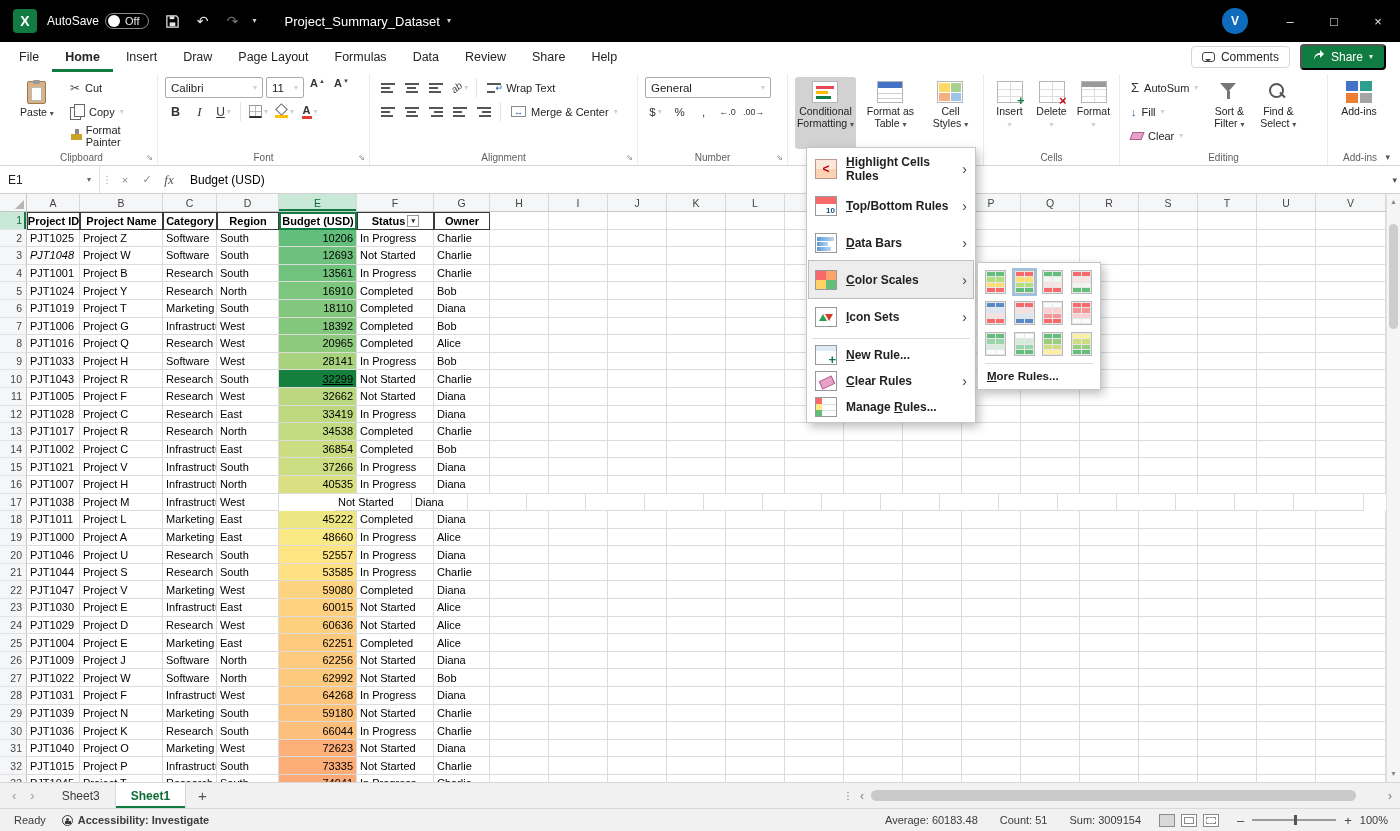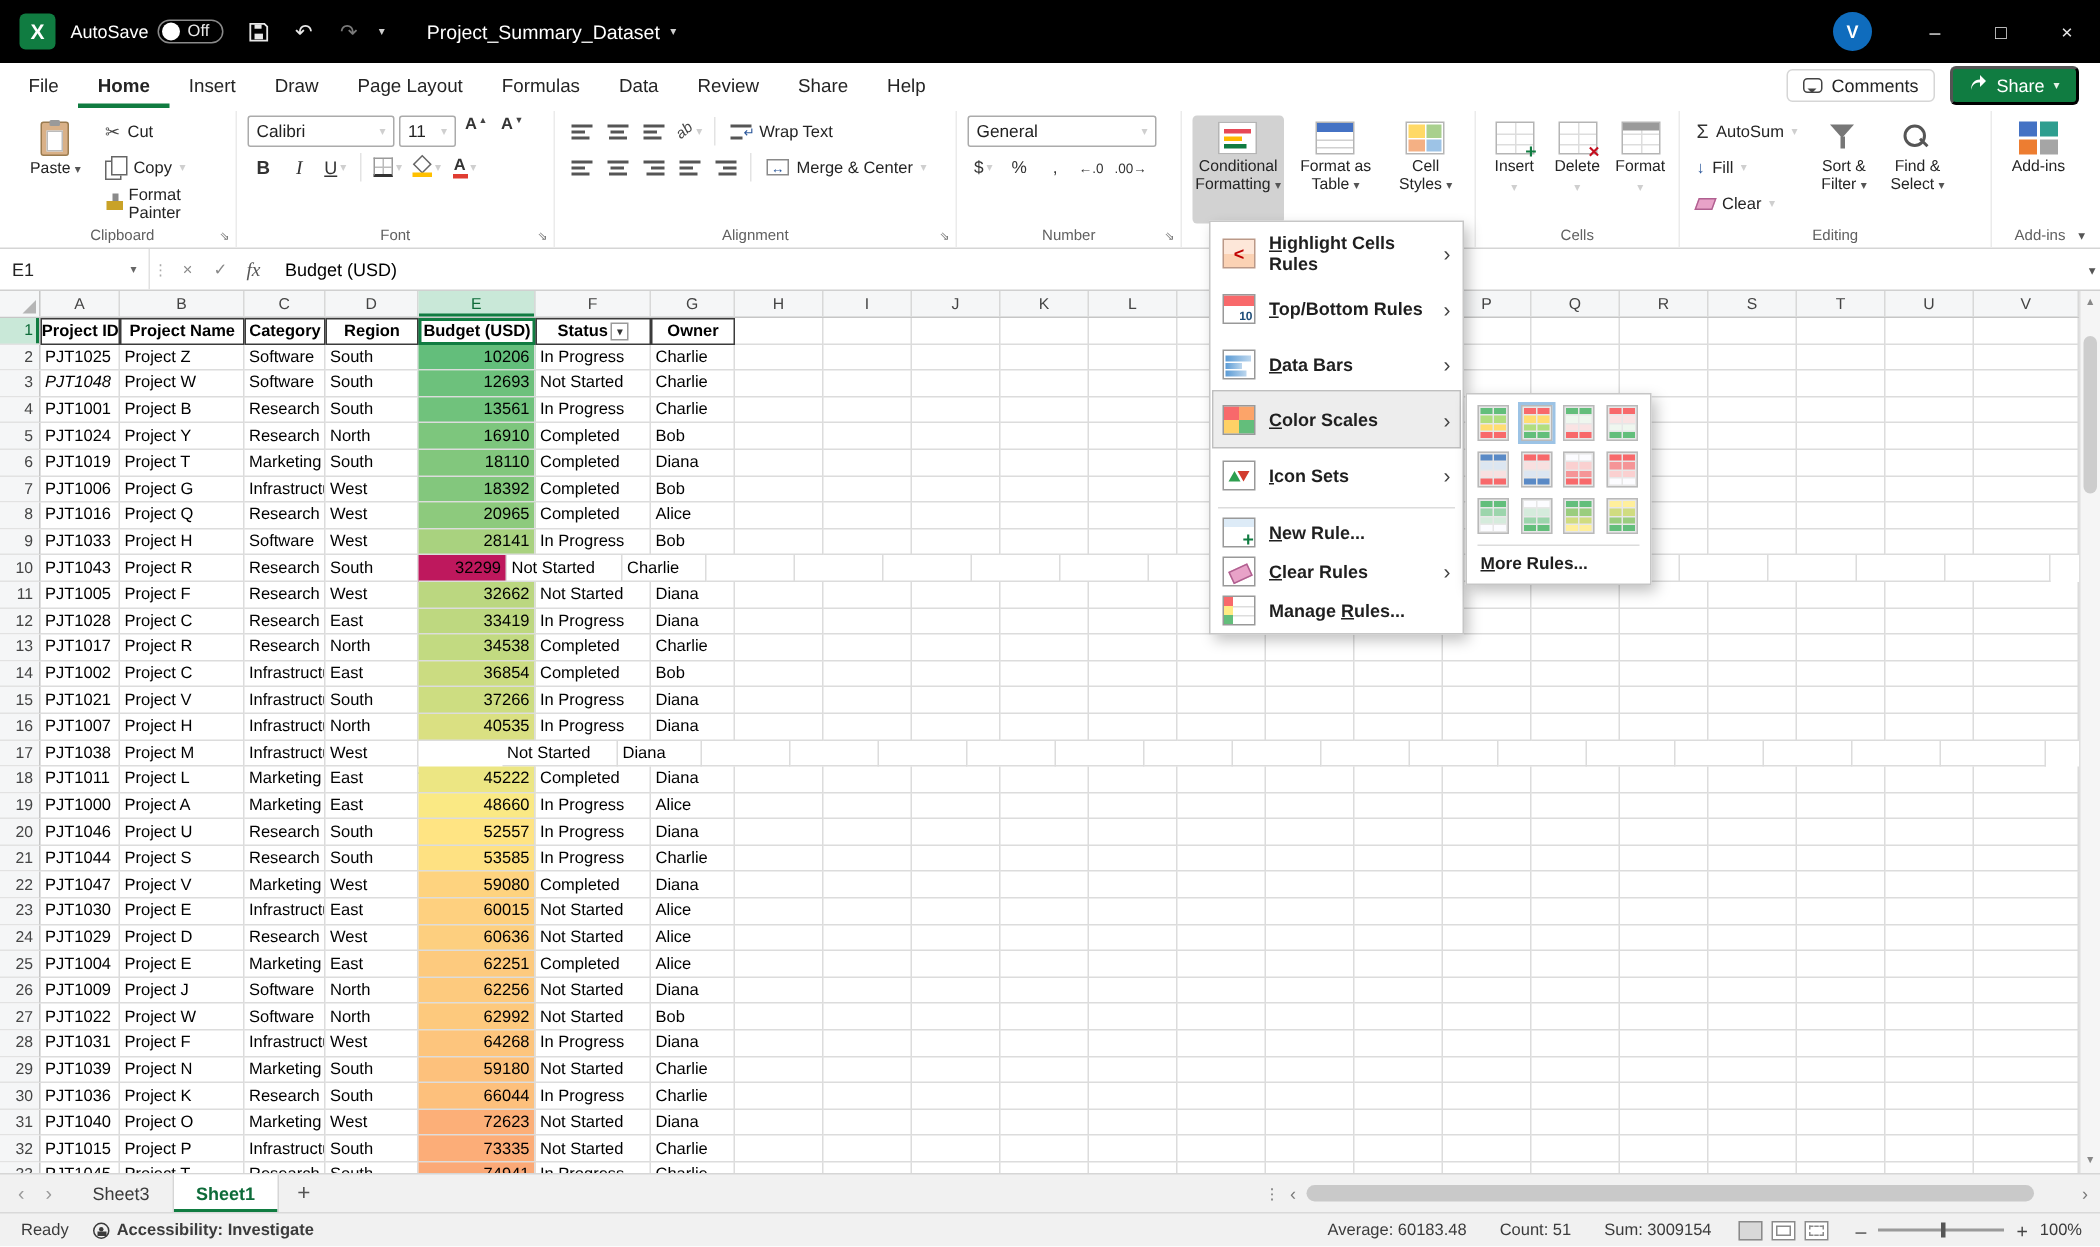--- a/index.html
+++ b/index.html
@@ -750,21 +750,21 @@
         <div class="cell" style="width: 59px;"></div>
         <div class="cell" style="width: 59px;"></div>
         <div class="cell" style="width: 70px;"></div>
       </div>
       <div class="grid-row">
         <div class="row-h">10</div>
         <div class="cell" style="width: 53px;">PJT1043</div>
         <div class="cell" style="width: 83px;">Project R</div>
         <div class="cell" style="width: 54px;">Research</div>
         <div class="cell" style="width: 62px;">South</div>
-        <div class="cell num" style="background: #be185d; width: 59px;">32299</div>
+        <div class="cell num" style="background: #15803d; width: 78px; text-decoration: underline;">32299</div>
         <div class="cell" style="width: 77px;">Not Started</div>
         <div class="cell" style="width: 56px;">Charlie</div>
         <div class="cell" style="width: 59px;"></div>
         <div class="cell" style="width: 59px;"></div>
         <div class="cell" style="width: 59px;"></div>
         <div class="cell" style="width: 59px;"></div>
         <div class="cell" style="width: 59px;"></div>
         <div class="cell" style="width: 59px;"></div>
         <div class="cell" style="width: 59px;"></div>
         <div class="cell" style="width: 59px;"></div>

